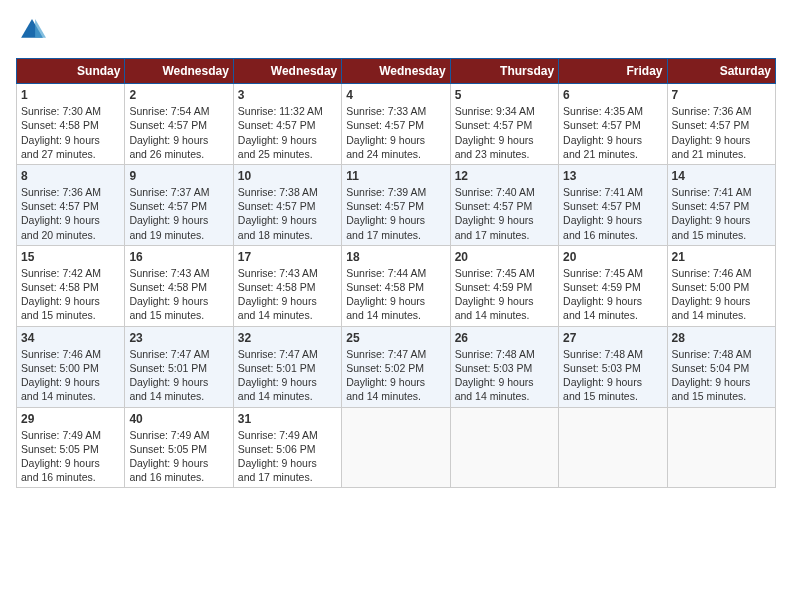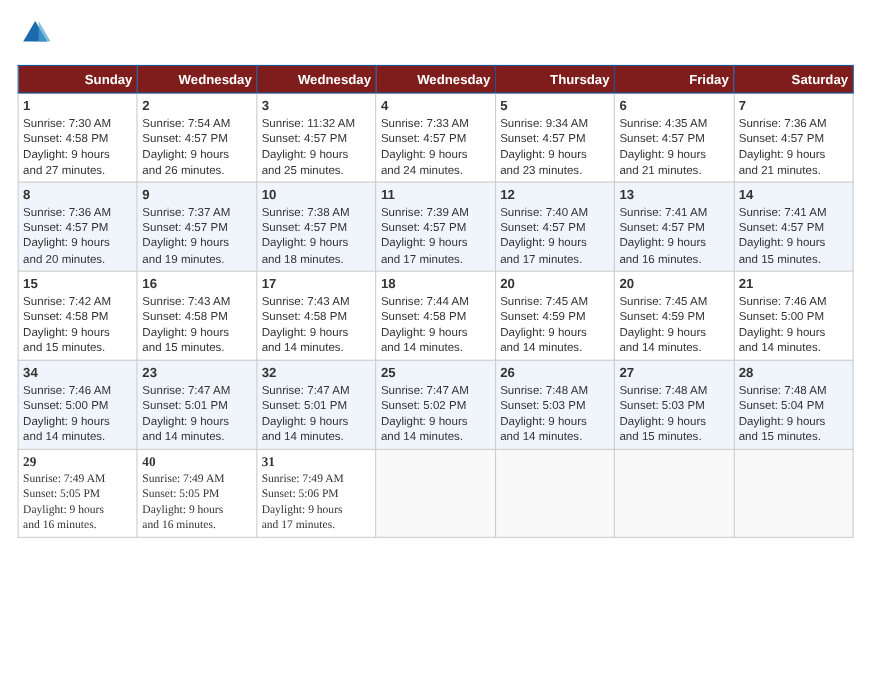--- a/index.html
+++ b/index.html
@@ -73,21 +73,20 @@
       font-weight: bold;
       font-size: 12px;
       display: block;
       margin-bottom: 1px;
     }
     .empty {
       background: #f9f9f9 !important;
     }
     .last-row td {
       height: 70px;
-      font-family: Liberation Serif, serif;
     }
   </style>
 </head>
 <body>
 
 <div class="container">
   <div class="header">
     <div class="logo">
       <div>
         <svg class="logo-icon" viewBox="0 0 36 36">

